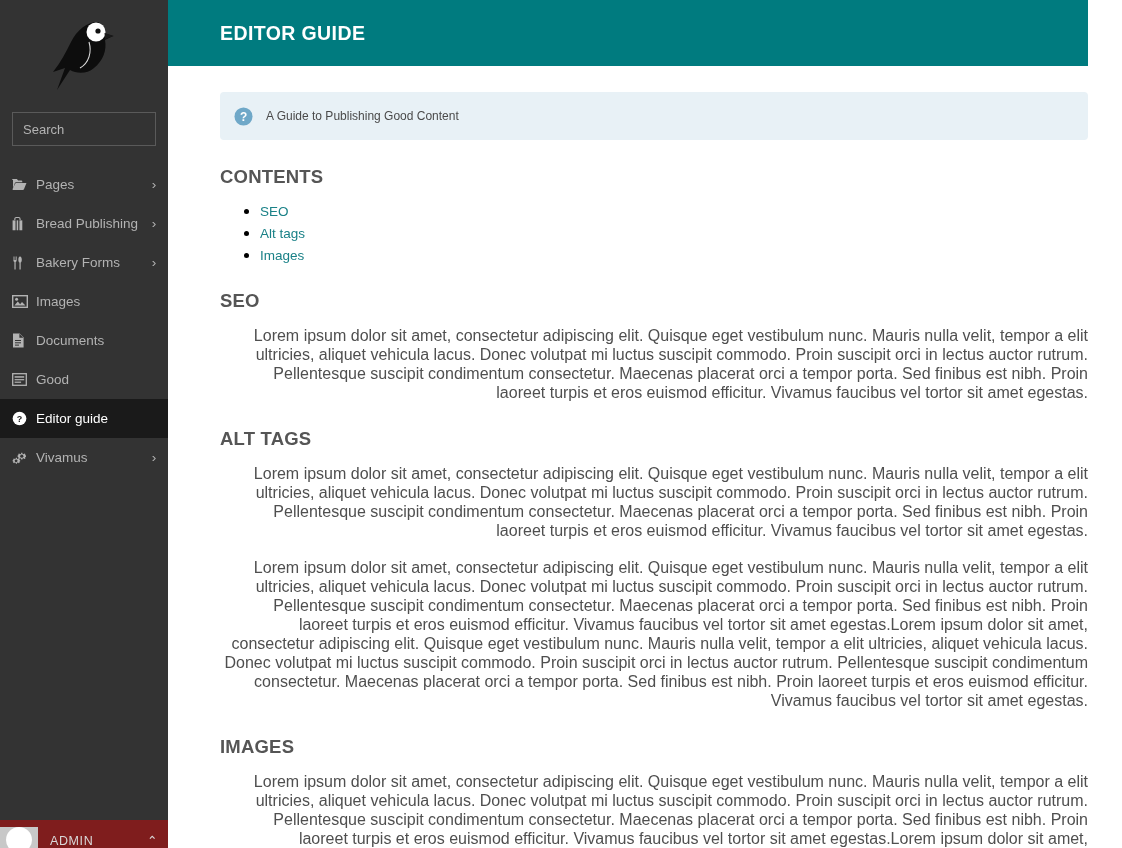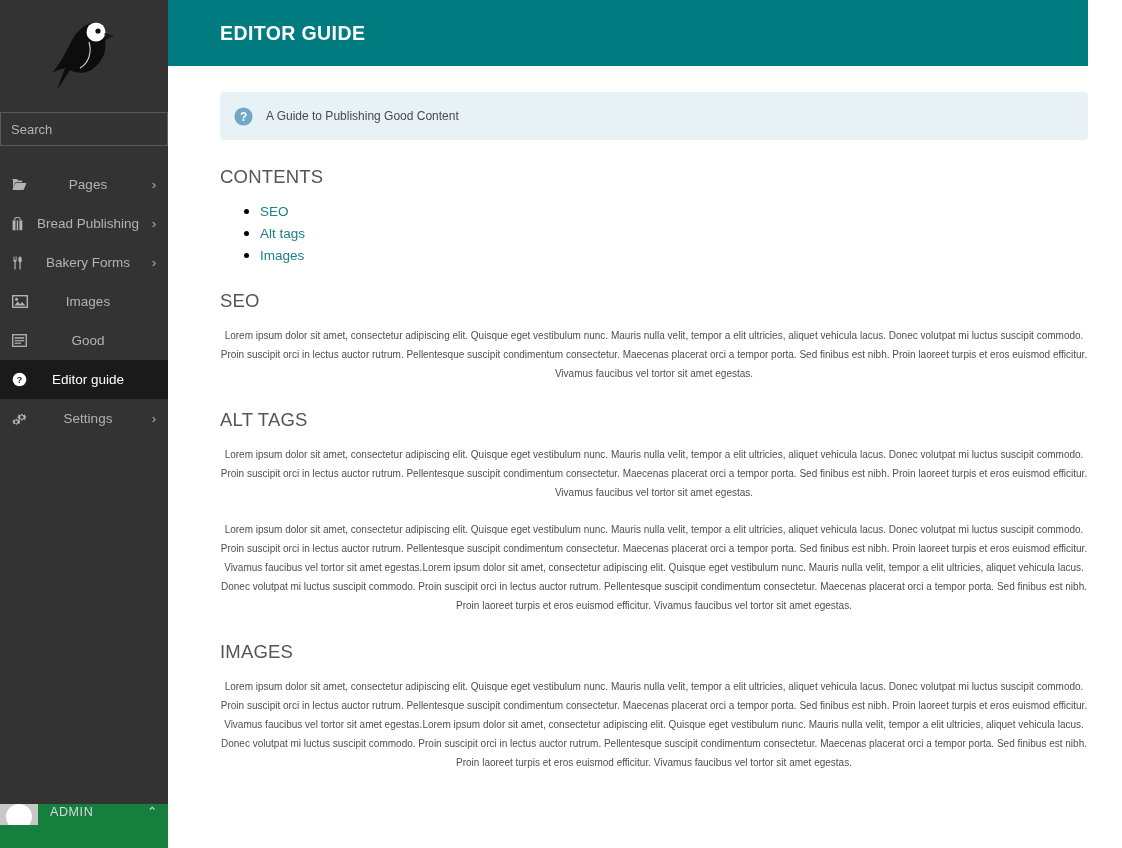--- a/index.html
+++ b/index.html
@@ -17,21 +17,21 @@
     background: #333333;
     position: relative;
     flex: 0 0 168px;
   }
   .logo-area {
     height: 112px;
     display: flex; align-items: center; justify-content: center;
   }
   .logo-area svg { display: block; }
 
-  .search-wrap { padding: 0 0; }
+  .search-wrap { padding: 0 12px; }
   .search-box {
     position: relative;
     border: 1px solid #5a5a5a;
     height: 34px;
     display: flex; align-items: center;
   }
   .search-box input {
     flex: 1;
     background: transparent;
     border: 0; outline: 0;
@@ -41,21 +41,21 @@
     padding: 0 10px;
     height: 32px;
   }
   .search-box input::placeholder { color: #b3b3b3; opacity: 1; }
   .search-btn {
     background: transparent; border: 0; cursor: pointer;
     color: #ffffff; padding: 0 12px 0 6px; height: 32px;
     display: flex; align-items: center;
   }
 
-  .nav { margin-top: 19px; text-align: center; }
+  .nav { margin-top: 19px; }
   .nav-item {
     height: 39px;
     display: flex; align-items: center;
     padding-left: 12px;
     color: #b3b3b3;
     font-size: 13.5px;
     cursor: pointer;
     position: relative;
     text-decoration: none;
   }
@@ -72,23 +72,23 @@
   }
   .nav-item.active {
     background: #1a1a1a;
     color: #ffffff;
   }
   .nav-item.active .nav-icon { color: #ffffff; }
 
   
   .admin-bar {
     position: absolute; left: 0; bottom: 0;
-    width: 168px; height: 44px;
-    display: flex; align-items: flex-start;
-    background: #15803d;
+    width: 168px; height: 28px;
+    display: flex; align-items: flex-end;
+    background: #7f1d1d;
   }
   .avatar-cell {
     width: 38px; flex: 0 0 38px;
     background: #c8c8c8;
     display: flex; align-items: flex-end; justify-content: center;
     overflow: hidden;
   }
   .avatar-head {
     width: 26px; height: 26px; border-radius: 50%;
     background: #ffffff; margin-bottom: -5px;
@@ -135,39 +135,39 @@
     padding-left: 14px;
     margin-bottom: 26px;
     width: 868px;
   }
   .info-banner .q-icon { margin-right: 13px; display: flex; }
   .info-banner .banner-text { font-size: 12px; color: #4a4a4a; }
 
   h2.section {
     font-size: 18.5px;
     color: #555555;
-    font-weight: normal;
+    font-weight: bold;
     letter-spacing: .2px;
     margin-bottom: 14px;
   }
   h2.section.spaced { margin-top: 26px; }
 
   ul.toc { list-style: disc; padding-left: 40px; margin-bottom: 8px; }
   ul.toc li { margin-bottom: 4px; }
   ul.toc li a {
     color: #1a8187; text-decoration: none; font-size: 13.5px;
   }
 
   p.body {
-    font-size: 10px;
+    font-size: 16px;
     line-height: 19px;
     color: #4f4f4f;
     margin-bottom: 18px;
     width: 868px;
-    text-align: center;
+    text-align: right;
   }
 </style>
 </head>
 <body>
 
 <div class="app">
 
   <aside class="sidebar">
 
     <div class="logo-area">
@@ -234,20 +234,33 @@
           <svg width="16" height="13" viewBox="0 0 16 13">
               <rect x="0.7" y="0.7" width="14.6" height="11.6" stroke="currentColor" stroke-width="1.4" fill="none"></rect>
               <circle cx="4.6" cy="4.2" r="1.5" fill="currentColor"></circle>
               <path d="M2.4 10.6l3.4-4 2.3 2.6 1.9-2.1 3.5 3.5z" fill="currentColor"></path>
             </svg>
         </span>
         <span class="nav-label">Images</span>
         <span class="nav-caret"></span>
       </a>
 
+      <a class="nav-item">
+        <span class="nav-icon">
+          <svg width="13" height="15" viewBox="0 0 13 15">
+              <path d="M1 .6h6.6L11.6 4.6V14.4H1z" fill="currentColor"></path>
+              <path d="M7.4 .8v4h4" fill="#333333"></path>
+              <rect x="3" y="7" width="6" height="1" fill="#333333"></rect>
+              <rect x="3" y="9.3" width="6" height="1" fill="#333333"></rect>
+              <rect x="3" y="11.6" width="4" height="1" fill="#333333"></rect>
+            </svg>
+        </span>
+        <span class="nav-label">Documents</span>
+        <span class="nav-caret"></span>
+      </a>
 
 
       <a class="nav-item">
         <span class="nav-icon">
           <svg width="15" height="13" viewBox="0 0 15 13">
               <rect x="0.7" y="0.7" width="13.6" height="11.6" stroke="currentColor" stroke-width="1.3" fill="none"></rect>
               <rect x="2.6" y="3.2" width="9.6" height="1.5" fill="currentColor"></rect>
               <rect x="2.6" y="6.1" width="9.6" height="1.2" fill="currentColor"></rect>
               <rect x="2.6" y="8.6" width="6.5" height="1.2" fill="currentColor"></rect>
             </svg>
@@ -269,21 +282,21 @@
 
       <a class="nav-item">
         <span class="nav-icon">
           <svg width="16" height="14" viewBox="0 0 16 14">
               <path d="M5.6 4.6l.9-.5-.3-1.1 1-.6.8.8 1-.3.2-1.1h1.2l.2 1.1 1 .3.8-.8 1 .6-.3 1.1.9.5v1.2l-.9.5.3 1.1-1 .6-.8-.8-1 .3-.2 1.1H9.2L9 7.5l-1-.3-.8.8-1-.6.3-1.1-.9-.5z" fill="currentColor"></path>
               <circle cx="9.8" cy="5.2" r="1.6" fill="#333333"></circle>
               <path d="M.6 9.3l.8-.4-.2-1 .9-.5.7.7.9-.3.2-1h1l.2 1 .9.3.7-.7.9.5-.2 1 .8.4v1l-.8.4.2 1-.9.5-.7-.7-.9.3-.2 1h-1l-.2-1-.9-.3-.7.7-.9-.5.2-1-.8-.4z" fill="currentColor"></path>
               <circle cx="4.1" cy="9.8" r="1.4" fill="#333333"></circle>
             </svg>
         </span>
-        <span class="nav-label">Settings</span>
+        <span class="nav-label">Vivamus</span>
         <span class="nav-caret">›</span>
       </a>
     </nav>
 
     <div class="admin-bar">
       <div class="avatar-cell">
         <div class="avatar-head"></div>
       </div>
       <div class="admin-label">
         <span>ADMIN</span>

